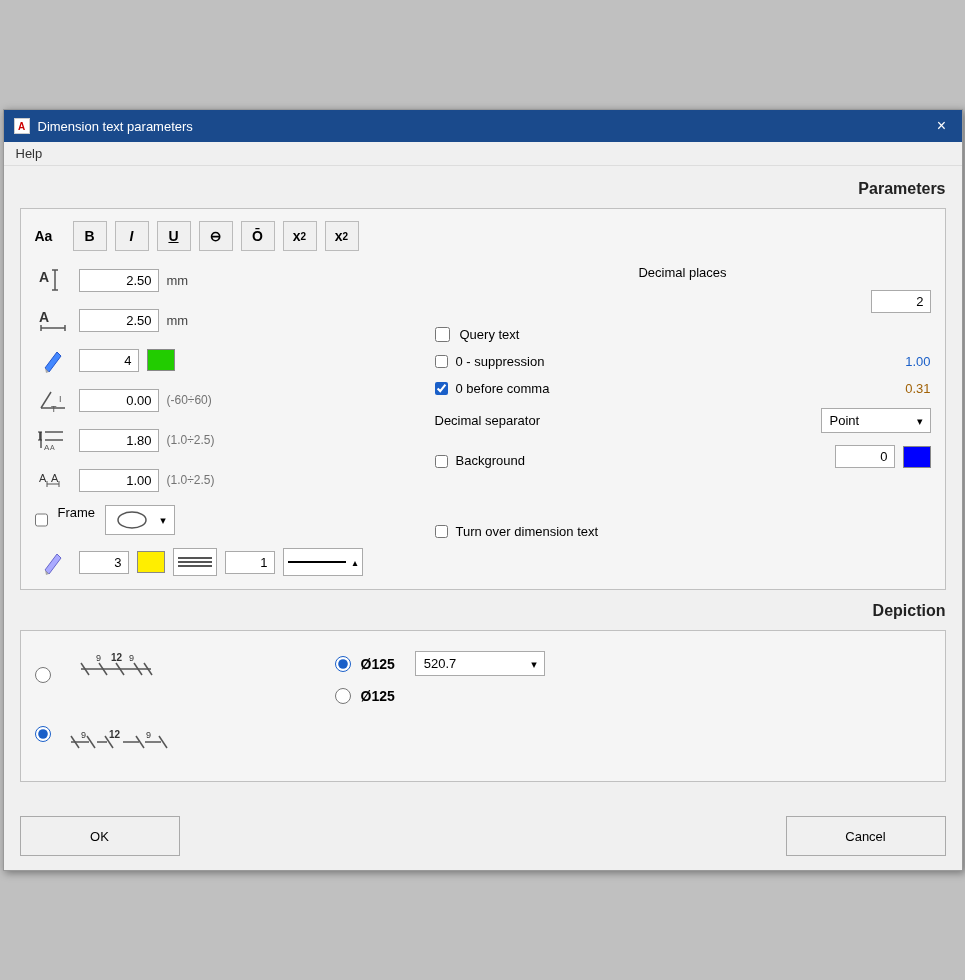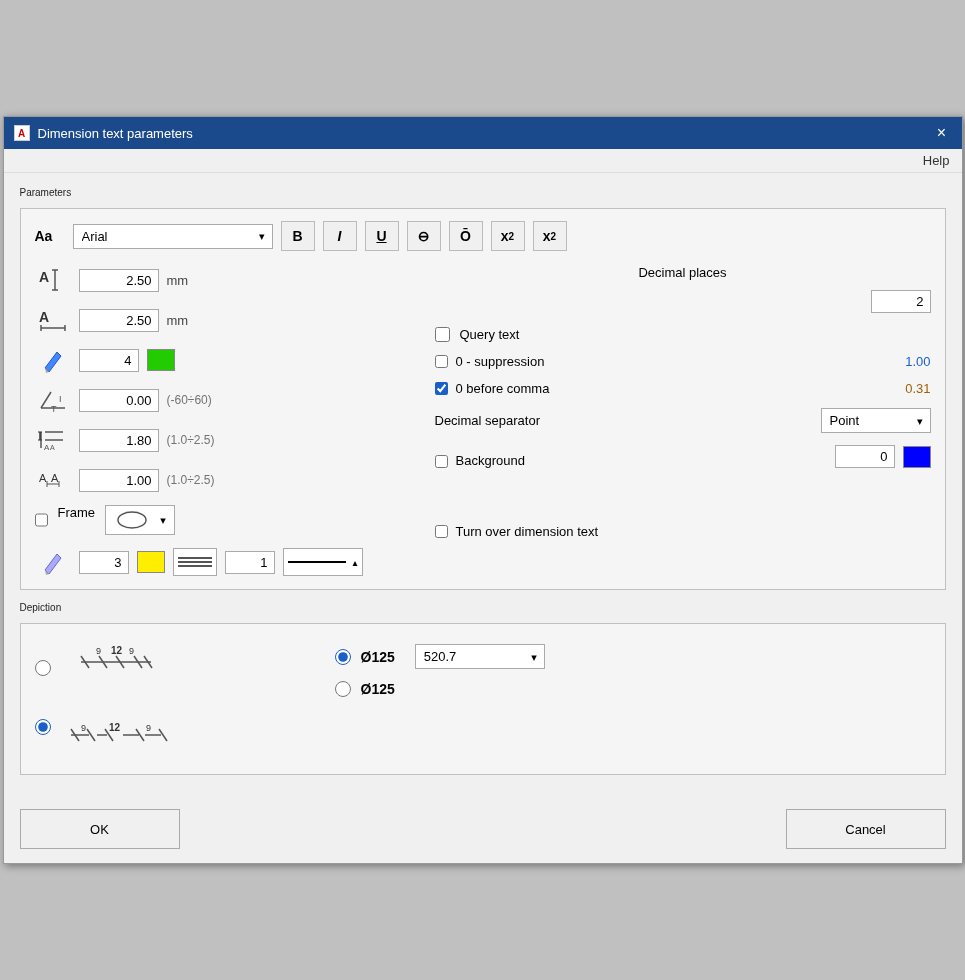--- a/index.html
+++ b/index.html
@@ -55,34 +55,34 @@
       font-size: 16px;
       cursor: pointer;
       display: flex;
       align-items: center;
       justify-content: center;
     }
     .menu-bar {
       padding: 4px 12px;
       background: #f0f0f0;
       border-bottom: 1px solid #ddd;
-      text-align: right;
     }
     .menu-bar span {
       font-size: 13px;
       color: #333;
     }
     .content {
       padding: 14px 16px;
     }
     .section-title {
-      font-size: 10px;
-      font-weight: normal;
+      font-size: 16px;
+      font-weight: bold;
       margin-bottom: 10px;
       color: #222;
+      text-align: right;
     }
     .params-box {
       background: #f5f5f5;
       border: 1px solid #c0c0c0;
       padding: 12px 14px;
       margin-bottom: 12px;
     }
     
     .font-row {
       display: flex;
@@ -423,27 +423,20 @@
     <span>Help</span>
   </div>
 
   <div class="content">
 
     <div class="section-title">Parameters</div>
     <div class="params-box">
 
       <div class="font-row">
         <span class="font-label">Aa</span>
-        <div class="font-select-wrap">
-          <select class="font-select">
-            <option>Arial</option>
-            <option>Times New Roman</option>
-            <option>Courier New</option>
-          </select>
-        </div>
         <button class="format-btn" style="font-weight:bold;">
           <span>B</span>
         </button>
         <button class="format-btn" style="font-style:italic;">
           <span>I</span>
         </button>
         <button class="format-btn fmt-underline">
           <span>U</span>
         </button>
         <button class="format-btn">

